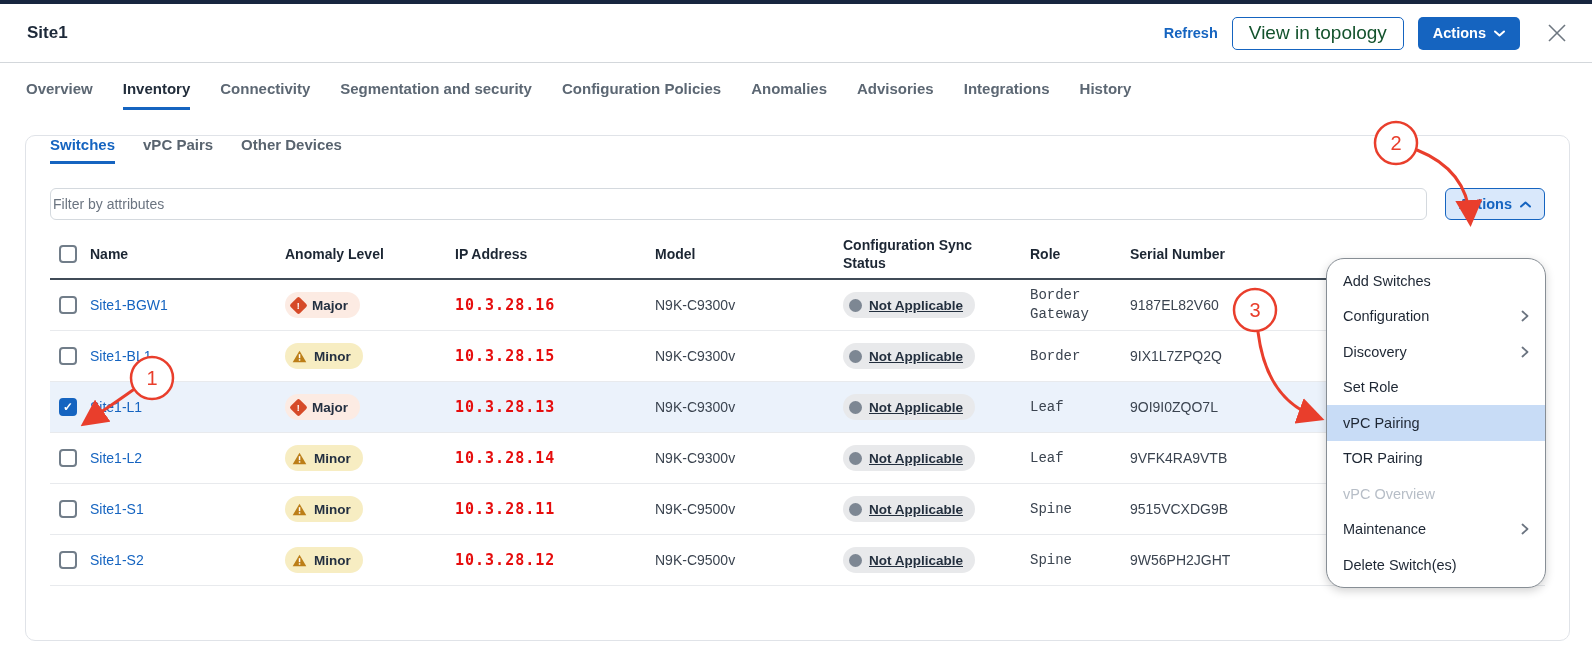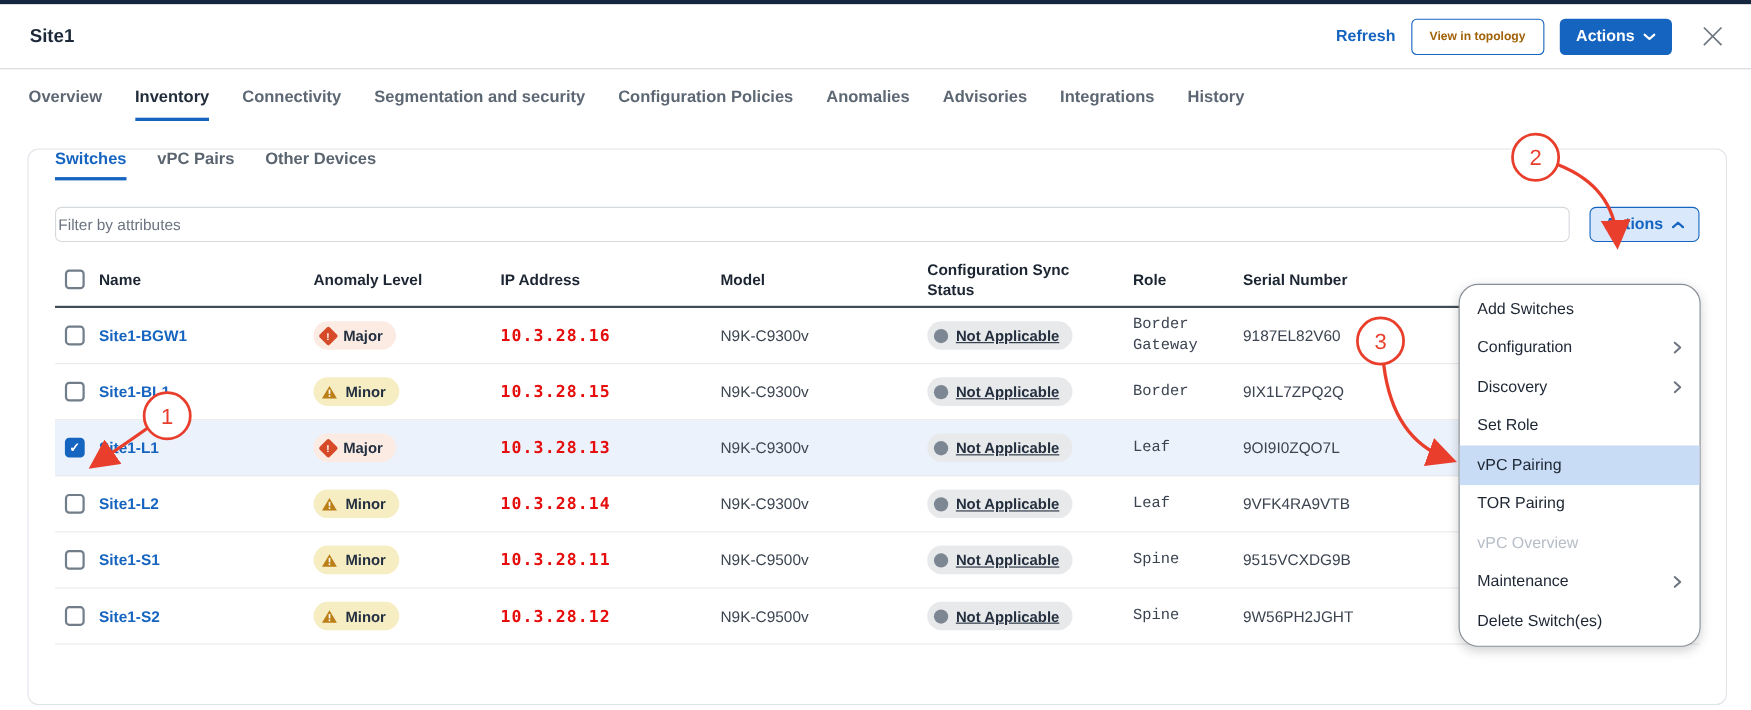--- a/index.html
+++ b/index.html
@@ -4,21 +4,21 @@
 <style>
   * { margin:0; padding:0; box-sizing:border-box; }
   html,body { width:1592px; height:645px; background:#fff; font-family:"Liberation Sans", sans-serif; color:#3b4450; overflow:hidden; position:relative; }
 
   
   .topstrip { position:absolute; top:0; left:0; right:0; height:4px; background:#17263f; }
   .hdr { position:absolute; top:4px; left:0; right:0; height:59px; display:flex; align-items:center; padding:0 24px 0 27px; border-bottom:1px solid #d3d7db; background:#fff; }
   .hdr-title { font-size:17px; font-weight:700; color:#1d2939; }
   .hdr-right { margin-left:auto; display:flex; align-items:center; gap:14px; }
   .link-btn { color:#1564c0; font-weight:700; font-size:14.5px; cursor:pointer; }
-  .btn-outline { border:1.5px solid #1564c0; color:#a16207; background:#fff; font-weight:700; font-size:11px; border-radius:5px; height:33px; padding:0 16px; display:flex; align-items:center; cursor:pointer; }
+  .btn-outline { border:1.5px solid #1564c0; color:#14532d; background:#fff; font-weight:400; font-size:19px; border-radius:5px; height:33px; padding:0 16px; display:flex; align-items:center; cursor:pointer; }
   .btn-primary { background:#1564c0; color:#fff; font-weight:700; font-size:14.5px; border:none; border-radius:5px; height:33px; padding:0 15px; display:flex; align-items:center; gap:8px; cursor:pointer; }
   .close-x { margin-left:12px; cursor:pointer; display:flex; align-items:center; }
 
   
   .tabs { position:absolute; top:80px; left:26px; display:flex; gap:30px; }
   .tab { font-size:15px; font-weight:700; color:#5c6773; padding-bottom:10px; cursor:pointer; white-space:nowrap; }
   .tab.active { color:#222d3b; border-bottom:3px solid #1564c0; }
 
   
   .card { position:absolute; left:25px; right:22px; top:135px; height:506px; border:1px solid #e0e3e8; border-radius:10px; background:#fff; padding:0 24px; }
@@ -35,21 +35,21 @@
   
   .table { margin-top:10px; }
   .trow { display:grid; grid-template-columns:40px 195px 170px 200px 188px 187px 100px 180px 1fr; align-items:center; }
   .thead { min-height:50px; border-bottom:2px solid #404b57; font-weight:700; color:#1c2633; font-size:14px; }
   .thead .th { padding-right:26px; line-height:18px; }
   .row { height:51px; border-bottom:1px solid #e8eaed; font-size:14px; }
   .row.selected { background:#ebf2fb; }
   .row:last-child { border-bottom:1px solid #e8eaed; }
   .cb { width:18px; height:18px; border:2px solid #717d89; border-radius:4px; background:#fff; margin-left:9px; cursor:pointer; display:flex; align-items:center; justify-content:center; }
   .cb.checked { background:#1564c0; border-color:#1564c0; color:#fff; font-size:12px; font-weight:700; }
-  .name-link { color:#1564c0; font-weight:700; cursor:pointer; }
+  .name-link { color:#1564c0; font-weight:400; cursor:pointer; }
   .badge { display:inline-flex; align-items:center; gap:7px; height:26px; border-radius:13px; padding:0 12px 0 7px; font-weight:700; font-size:13.5px; color:#243041; }
   .badge.major { background:#fcebe3; }
   .badge.minor { background:#f7edc2; }
   .dmj { width:13px; height:13px; background:#d64a28; border-radius:2px; transform:rotate(45deg); display:flex; align-items:center; justify-content:center; }
   .dmj span { transform:rotate(-45deg); color:#fff; font-size:9px; font-weight:700; }
   .ip { font-family:"DejaVu Sans Mono", monospace; font-weight:700; color:#e60d0d; font-size:15px; letter-spacing:1px; }
   .pill { display:inline-flex; align-items:center; gap:7px; height:26px; border-radius:13px; padding:0 12px 0 6px; font-weight:700; font-size:13.5px; color:#232f3e; background:#e8e9eb;text-decoration:underline; }
   .dot { width:13px; height:13px; border-radius:50%; background:#7d8793; }
   .pill.ok { background:#dcf2d4; margin-left:20px; }
   .pill.ok .dot { background:#369c36; }

